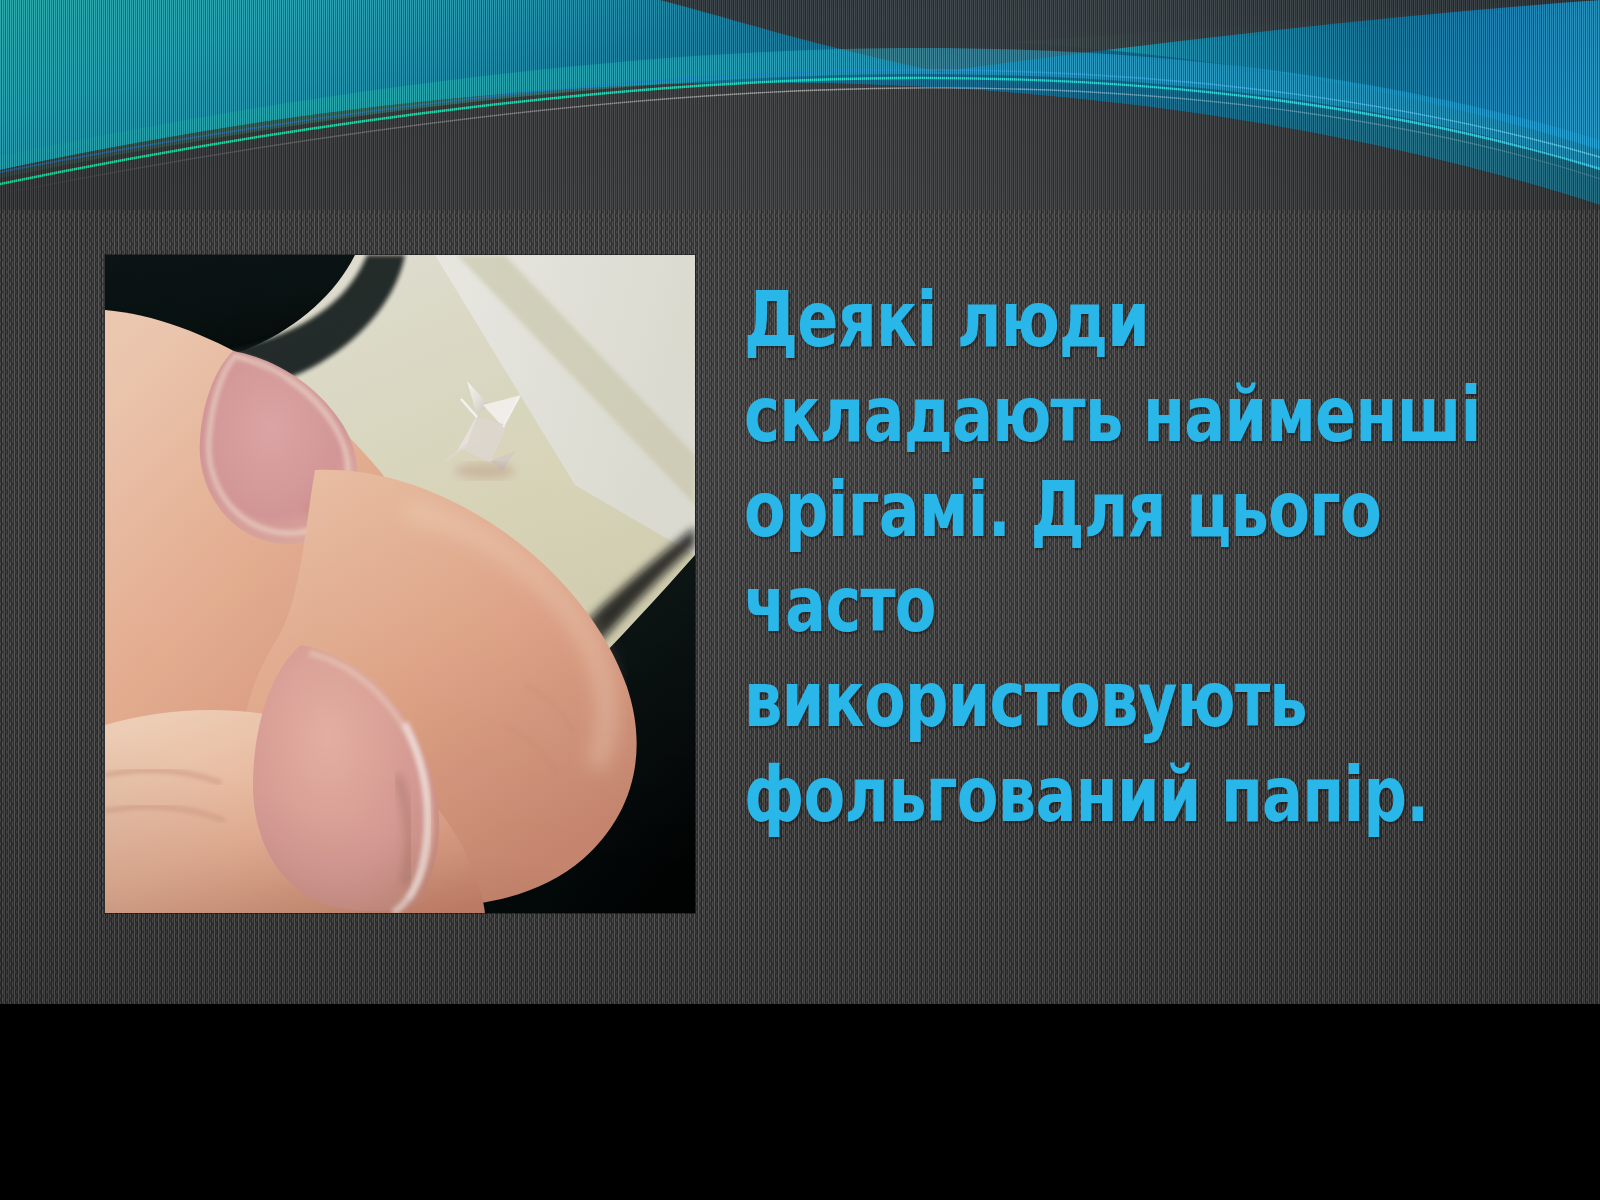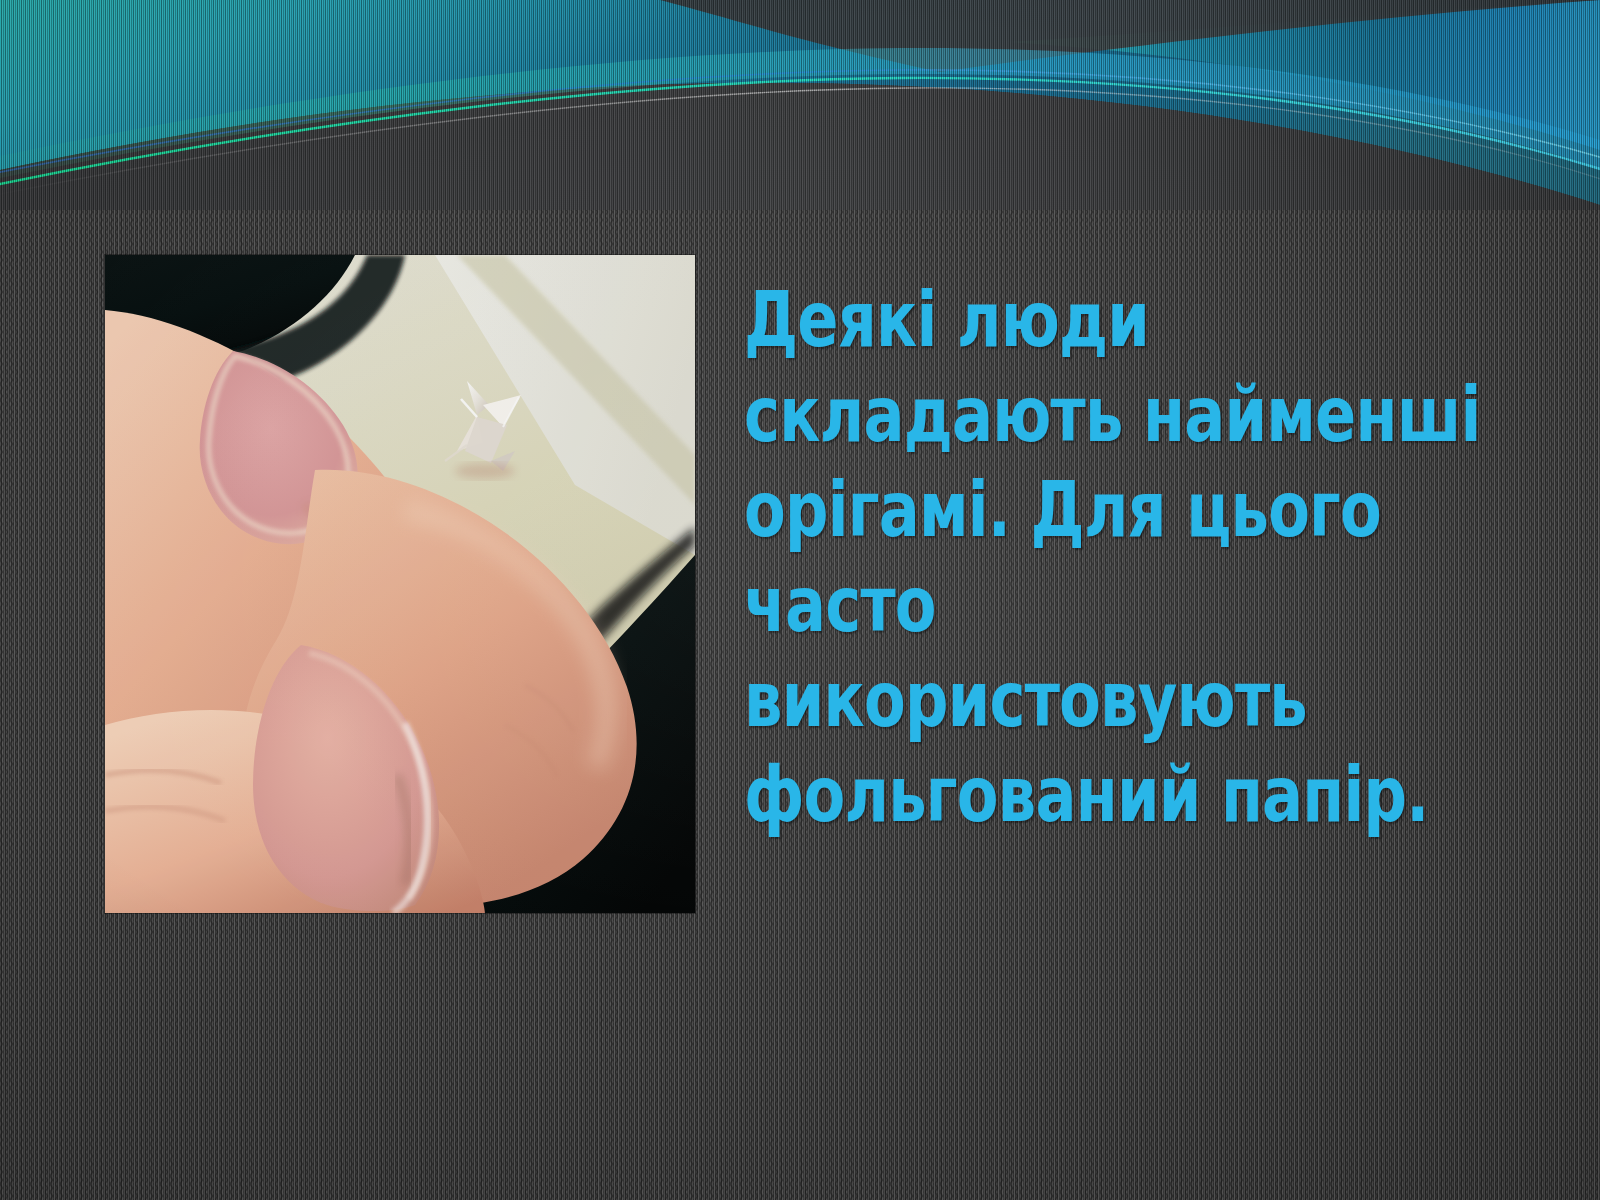--- a/index.html
+++ b/index.html
@@ -3,21 +3,21 @@
 <meta charset="utf-8">
 <style>
   html, body {
     margin: 0;
     padding: 0;
     background: #000;
   }
   #slide {
     position: relative;
     width: 1600px;
-    height: 1200px;
+    height: 1004px;
     overflow: hidden;
     background-color: #701a75;
     font-family: "Liberation Sans", sans-serif;
   }
 
   
   #texture {
     position: absolute;
     inset: 0;
     background-color: #4a4a4a;

